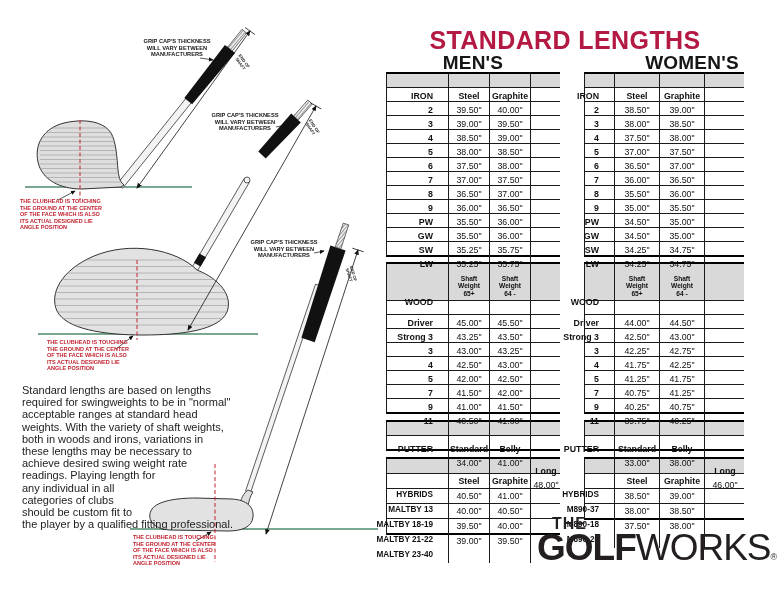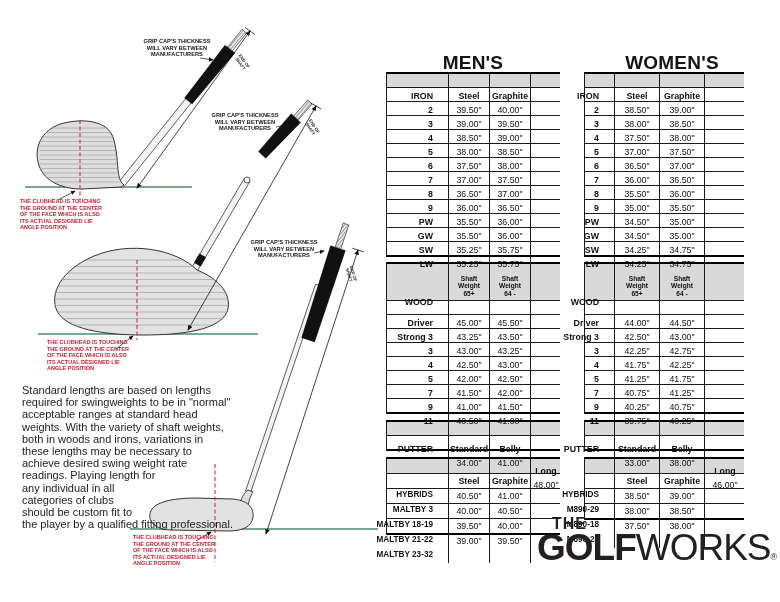--- a/index.html
+++ b/index.html
@@ -5,21 +5,21 @@
   html,body{margin:0;padding:0;background:#fff;}
   .stage{position:relative;width:780px;height:602px;background:#fff;overflow:hidden;
          font-family:"Liberation Sans",sans-serif;color:#111;}
 
   
   .title{position:absolute;left:384px;top:26px;width:362px;text-align:center;
          font-size:25px;font-weight:800;letter-spacing:.4px;}
   .tbl-heading{position:absolute;top:52px;font-size:19px;font-weight:800;color:#161616;
                text-align:center;letter-spacing:.2px;}
   #h-mens{left:386px;width:174px;}
-  #h-womens{left:592px;width:160px;}
+  #h-womens{left:612px;width:160px;}
 
   
   .gtable{position:absolute;top:72px;}
   #t-mens{left:386px;width:174px;}
   #t-womens{left:584px;width:160px;}
   .section{border-top:2px solid #000;border-bottom:2px solid #000;border-left:1px solid #1a1a1a;}
   .section{margin-top:5px;}
   .gtable .section:first-child{margin-top:0;}
   .section-putter,.section-hybrids{margin-top:6px;}
   .trow{display:grid;height:13px;border-bottom:1px solid #1a1a1a;}
@@ -224,20 +224,21 @@
   <div class="para">
     <div class="sp" style="width:4px;height:62px;"></div>
     <div class="sp" style="width:26px;height:12px;"></div>
     <div class="sp" style="width:44px;height:12px;"></div>
     <div class="sp" style="width:62px;height:12px;"></div>
     <div class="sp" style="width:80px;height:12px;"></div>
     <div class="sp" style="width:96px;height:24px;"></div>
     <span>Standard lengths are based on lengths required for swingweights to be in "normal" acceptable ranges at standard head weights. With the variety of shaft weights, both in woods and irons, variations in these lengths may be necessary to achieve desired swing weight rate readings. Playing length for any individual in all categories of clubs should be custom fit to the player by a qualified fitting professional.</span>
   </div>
 
+  <div class="title" id="main-title" style="color: rgb(179, 25, 66);">STANDARD LENGTHS</div>
 
   <div class="tbl-heading" id="h-mens">MEN'S</div>
   <div class="tbl-heading" id="h-womens">WOMEN'S</div>
 
   <div class="gtable" id="t-mens">
       <div class="section section-iron">
         <div class="trow hdr">
           <div class="cell c0">
             <span>IRON</span>
           </div>
@@ -592,21 +593,21 @@
           </div>
           <div class="cell c2">
             <span>Graphite</span>
           </div>
           <div class="cell c3">
             <span></span>
           </div>
         </div>
         <div class="trow">
           <div class="cell c0">
-            <span>MALTBY 3</span>
+            <span>MALTBY 13</span>
           </div>
           <div class="cell c1">
             <span>40.50"</span>
           </div>
           <div class="cell c2">
             <span>41.00"</span>
           </div>
           <div class="cell c3">
             <span></span>
           </div>
@@ -634,21 +635,21 @@
           </div>
           <div class="cell c2">
             <span>40.00"</span>
           </div>
           <div class="cell c3">
             <span></span>
           </div>
         </div>
         <div class="trow">
           <div class="cell c0">
-            <span>MALTBY 23-32</span>
+            <span>MALTBY 23-40</span>
           </div>
           <div class="cell c1">
             <span>39.00"</span>
           </div>
           <div class="cell c2">
             <span>39.50"</span>
           </div>
           <div class="cell c3">
             <span></span>
           </div>
@@ -1012,21 +1013,21 @@
           </div>
           <div class="cell c2">
             <span>Graphite</span>
           </div>
           <div class="cell c3">
             <span></span>
           </div>
         </div>
         <div class="trow">
           <div class="cell c0">
-            <span>M890-29</span>
+            <span>M890-37</span>
           </div>
           <div class="cell c1">
             <span>38.50"</span>
           </div>
           <div class="cell c2">
             <span>39.00"</span>
           </div>
           <div class="cell c3">
             <span></span>
           </div>

